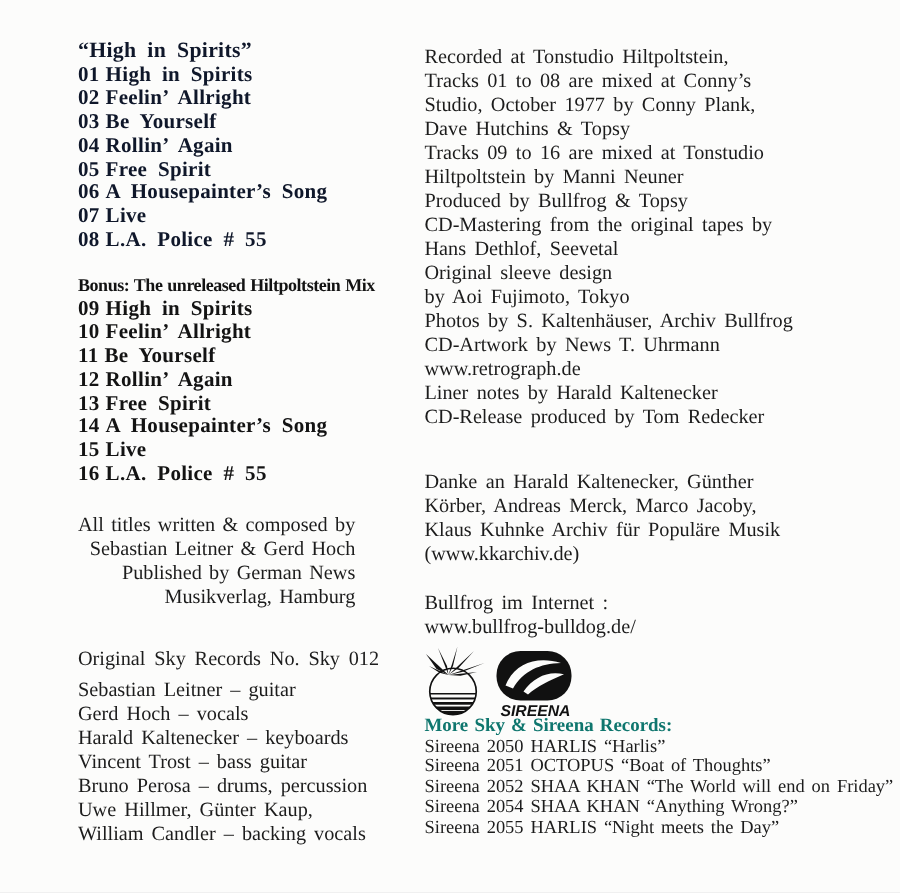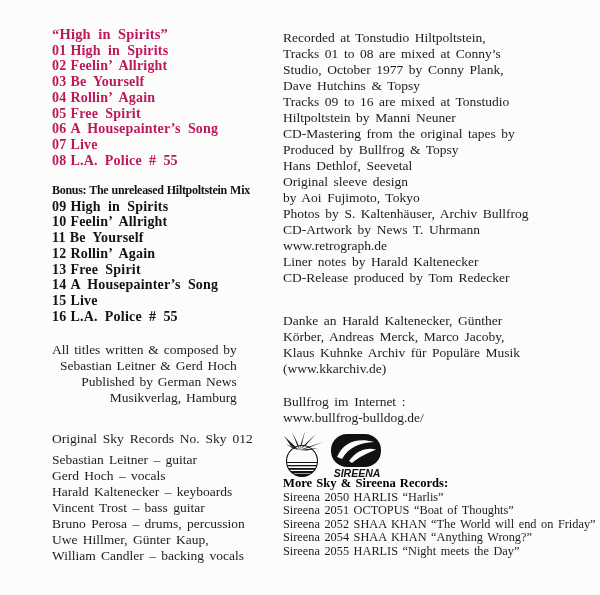--- a/index.html
+++ b/index.html
@@ -4,39 +4,39 @@
 <style>
   html,body{margin:0;padding:0;background:#e8e8e8;}
   .page{
     position:relative;width:600px;height:595px;background:#fcfcfb;
     font-family:"Liberation Serif", serif;color:#1c1c1c;overflow:hidden;
   }
   .abs{position:absolute;}
   .ln{white-space:nowrap;}
 
   
-  .tracks{left:52px;top:27px;font-weight:bold;color:#be185d;
+  .tracks{left:52px;top:27px;font-weight:bold;color:#0f172a;
           font-size:14px;line-height:15.7px;word-spacing:3.5px;letter-spacing:.2px;}
   .album-title{font-size:14.5px;}
   .tno{display:inline-block;margin-right:4px;}
   .bonus{left:52px;top:183px;font-weight:bold;color:#131313;
          font-size:14px;line-height:15.7px;word-spacing:3.5px;letter-spacing:.2px;}
   .bonus-hdr{font-size:12px;letter-spacing:-.3px;word-spacing:.5px;}
   .pub{left:52px;top:342px;font-size:13.5px;line-height:16px;word-spacing:1.5px;text-align:right;}
   .catalog{left:52px;top:418px;font-size:13.5px;word-spacing:2.5px;margin-top:13px;}
   .musicians{left:52px;top:452px;font-size:13.5px;line-height:16px;word-spacing:2px;}
 
   
   .recording{left:283px;top:30px;font-size:13.5px;line-height:16px;word-spacing:2.2px;font-family:Liberation Serif, serif;}
   .thanks{left:283px;top:313px;font-size:13.5px;line-height:16px;word-spacing:2.2px;}
   .internet{left:283px;top:394px;font-size:13.5px;line-height:16px;word-spacing:2.2px;}
   .sky-logo{left:283px;top:431px;}
   .sireena-logo{left:328px;top:434px;}
   .more{left:283px;top:477px;font-size:12.3px;line-height:13.5px;word-spacing:1.5px;}
-  .more-hdr{font-weight:bold;font-size:12.6px;color:#000000;word-spacing:1px;}
+  .more-hdr{font-weight:bold;font-size:12.6px;color:#0f766e;word-spacing:1px;}
 </style>
 </head>
 <body>
 
 <div class="page">
 
   <div class="abs tracks">
     <div class="ln album-title">“High in Spirits”</div>
     <div class="ln"><span class="tno">01</span><span>High in Spirits</span></div>
     <div class="ln"><span class="tno">02</span><span>Feelin’ Allright</span></div>
@@ -79,22 +79,22 @@
     <div class="ln">William Candler – backing vocals</div>
   </div>
 
   <div class="abs recording">
     <div class="ln">Recorded at Tonstudio Hiltpoltstein,</div>
     <div class="ln">Tracks 01 to 08 are mixed at Conny’s</div>
     <div class="ln">Studio, October 1977 by Conny Plank,</div>
     <div class="ln">Dave Hutchins &amp; Topsy</div>
     <div class="ln">Tracks 09 to 16 are mixed at Tonstudio</div>
     <div class="ln">Hiltpoltstein by Manni Neuner</div>
+    <div class="ln">Produced by Bullfrog &amp; Topsy</div>
     <div class="ln">CD-Mastering from the original tapes by</div>
-    <div class="ln">Produced by Bullfrog &amp; Topsy</div>
     <div class="ln">Hans Dethlof, Seevetal</div>
     <div class="ln">Original sleeve design</div>
     <div class="ln">by Aoi Fujimoto, Tokyo</div>
     <div class="ln">Photos by S. Kaltenhäuser, Archiv Bullfrog</div>
     <div class="ln">CD-Artwork by News T. Uhrmann</div>
     <div class="ln">www.retrograph.de</div>
     <div class="ln">Liner notes by Harald Kaltenecker</div>
     <div class="ln">CD-Release produced by Tom Redecker</div>
   </div>
 

